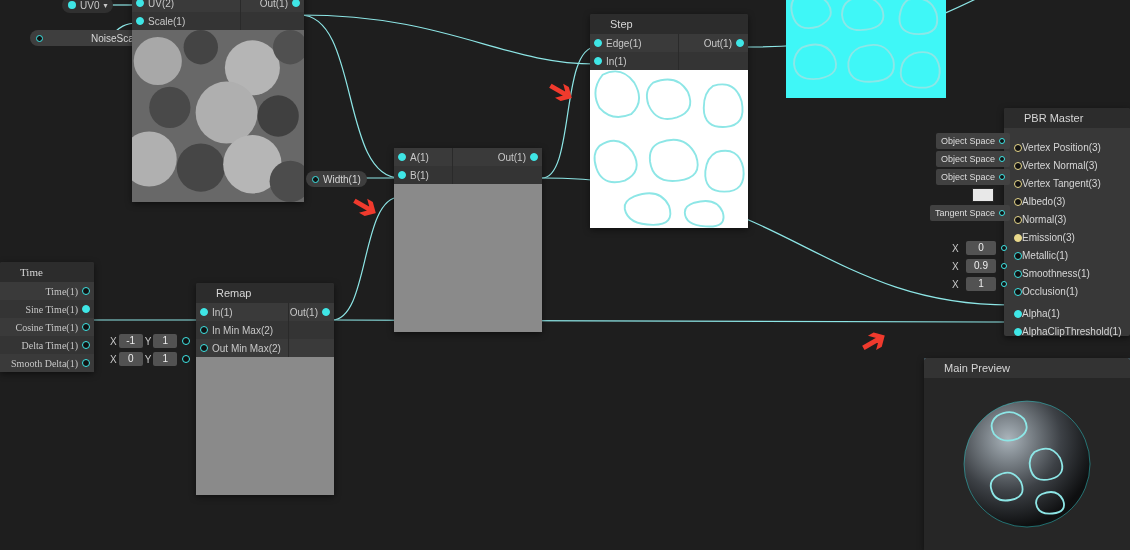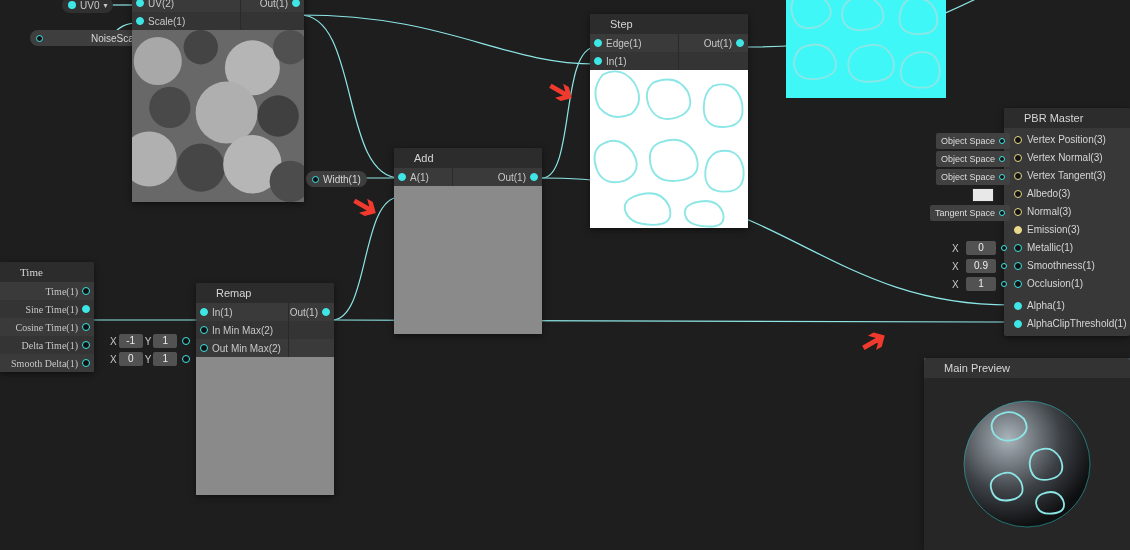--- a/index.html
+++ b/index.html
@@ -22,21 +22,21 @@
   .pill { position: absolute; display: flex; align-items: center; height: 16px; padding: 0 6px; border-radius: 8px; background: #3e3e3e; color: #d6d6d6; font-size: 10px; gap: 4px; }
   .pill .dot { width: 7px; height: 7px; }
   .uvpill { position: absolute; height: 16px; border-radius: 8px; background: #303030; padding: 0 6px; display:flex; align-items:center; gap:4px; }
 
   .field { display:flex; align-items:center; gap:2px; }
   .fbox { width:24px; height:14px; background:#525252; color:#eee; font-size:10px; text-align:center; border-radius:2px; line-height:14px;}
 
   .arrow { position:absolute; font-size:32px; color:#f03a2d; transform-origin:center; font-weight:bold; line-height:1; pointer-events:none; }
 
   .pbr-label { position:absolute; height:16px; background:#414141; color:#ddd; font-size:9px; padding:0 5px; display:flex; align-items:center; border-radius:2px;}
-  .pbr-port { position:absolute; display:flex; align-items:center; gap:5px; font-size:10px; color:#d6d6d6;}
+  .pbr-port { position:absolute; display:flex; align-items:center; font-size:10px; color:#d6d6d6;margin-top:8px;}
   .pbr-port .dot { width:8px;height:8px;}
   .xf { position:absolute; display:flex; align-items:center; gap:2px;}
   .xf .lbl{width:12px;}
   .xf .fbox{width:30px;}
 
   .swatch { position:absolute; width:22px; height:14px; background:#e8e8e8; border:1px solid #2a2a2a;}
 
   .main-prev { position:absolute; background:#7dd3fc; border-radius:2px; box-shadow:0 2px 6px rgba(0,0,0,.5);}
   .main-prev .node-title{background:#333;}
 </style>
@@ -212,33 +212,37 @@
     <span class="fbox">1</span>
   <span class="dot" style="margin-left:3px;"></span>
 </div>
 
 <div class="pill" style="left:306px; top:171px;">
   <span class="dot"></span>
   <span>Width(1)</span>
 </div>
 
 <div class="node" style="left:394px; top:148px; width:148px;">
-  <div class="node-title">
-      <span>Add</span>
-    </div>
   <div style="position:relative;">
     <div class="port-row">
       <div class="port left">
           <span class="dot active"></span>
           <span>A(1)</span>
         </div>
       <div class="port right">
           <span class="dot active"></span>
           <span>Out(1)</span>
         </div>
+    </div>
+    <div class="port-row dark">
+      <div class="port left">
+          <span class="dot active"></span>
+          <span>B(1)</span>
+        </div>
+        <div></div>
     </div>
     <div class="divider-v" style="left:58px;"></div>
   </div>
   <div class="preview" style="height:148px;"></div>
 </div>
 
 <div class="node" style="left:590px; top:14px; width:158px;">
   <div class="node-title">
       <span>Step</span>
     </div>

